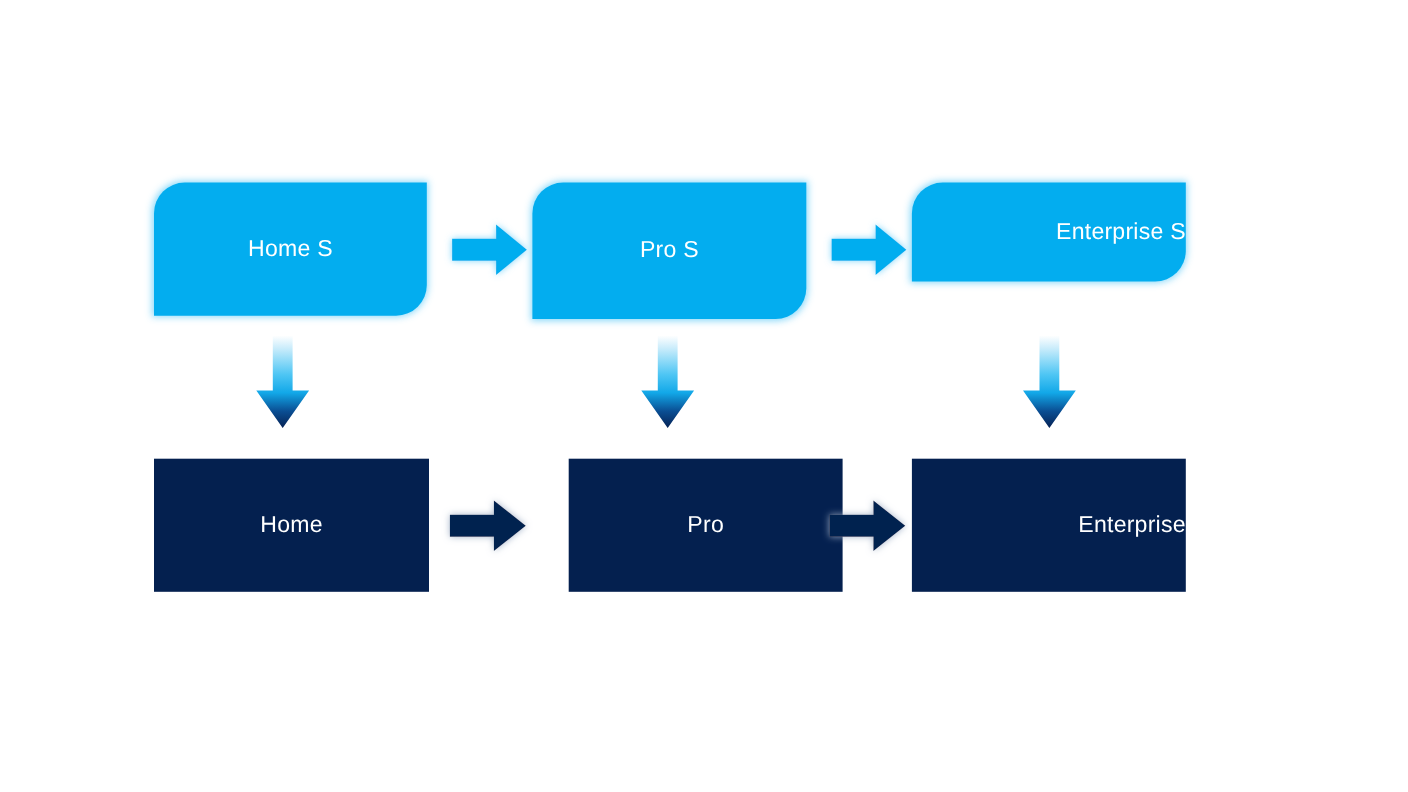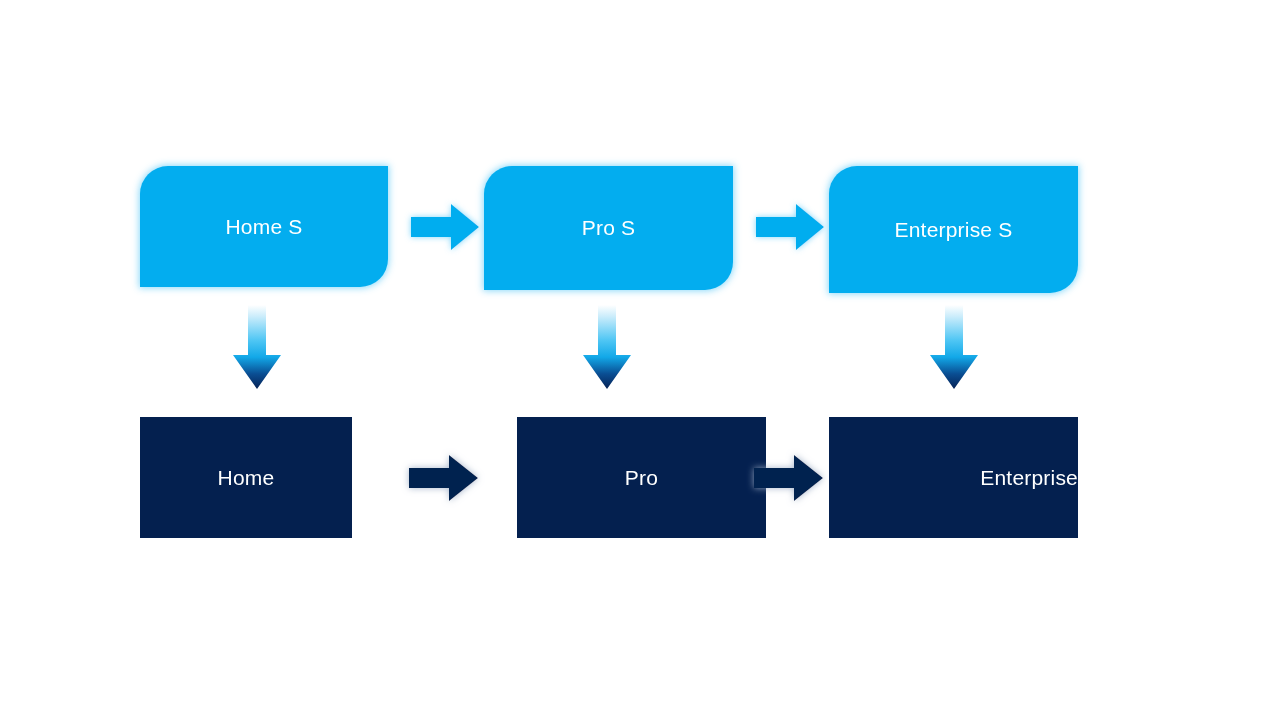--- a/index.html
+++ b/index.html
@@ -72,21 +72,21 @@
 <div id="canvas">
 
   <div class="node node-blue" style="left:140px; top:166px; width:248px; height:121px;">
     <span class="node-label">Home S</span>
   </div>
 
   <div class="node node-blue" style="left:484px; top:166px; width:249px; height:124px;">
     <span class="node-label">Pro S</span>
   </div>
 
-  <div class="node node-blue" style="left:829px; top:166px; width:249px; height:127px;">
+  <div class="node node-blue" style="left:829px; top:166px; width:249px; height:90px;justify-content:flex-end;">
     <span class="node-label">Enterprise S</span>
   </div>
 
   <div class="h-arrow" style="left:404px; top:198px; width:80px; height:58px;">
     <svg width="80" height="58" viewBox="0 0 80 58">
       <defs>
         <filter id="glowBlue1" x="-60%" y="-60%" width="220%" height="220%">
           <feDropShadow dx="0" dy="0" stdDeviation="3.4" flood-color="#7BD4F9" flood-opacity="0.95"></feDropShadow>
         </filter>
       </defs>
@@ -146,21 +146,21 @@
           <stop offset="42%" stop-color="#4FC6F4"></stop>
           <stop offset="62%" stop-color="#12A8E8"></stop>
           <stop offset="82%" stop-color="#0A4E93"></stop>
           <stop offset="100%" stop-color="#062255"></stop>
         </linearGradient>
       </defs>
       <polygon points="17,0 35,0 35,50 50,50 26,84 2,50 17,50" fill="url(#vgrad3)"></polygon>
     </svg>
   </div>
 
-  <div class="node node-navy" style="left:140px; top:417px; width:212px; height:121px;">
+  <div class="node node-navy" style="left:140px; top:417px; width:250px; height:121px;">
     <span class="node-label">Home</span>
   </div>
 
   <div class="node node-navy" style="left:484px; top:417px; width:249px; height:121px;margin-left:33px;">
     <span class="node-label">Pro</span>
   </div>
 
   <div class="node node-navy" style="left:829px; top:417px; width:249px; height:121px;justify-content:flex-end;">
     <span class="node-label">Enterprise</span>
   </div>

